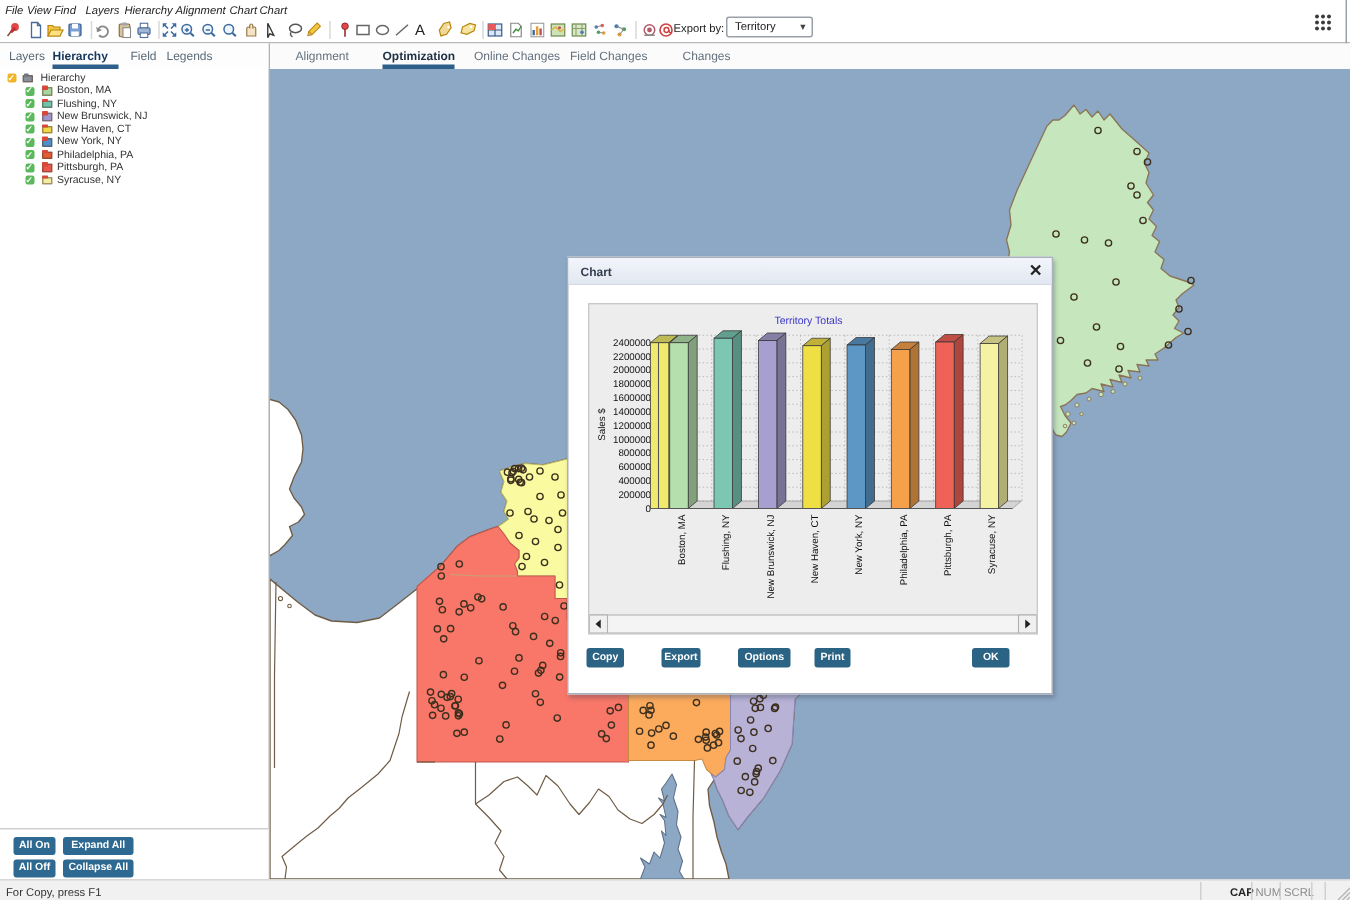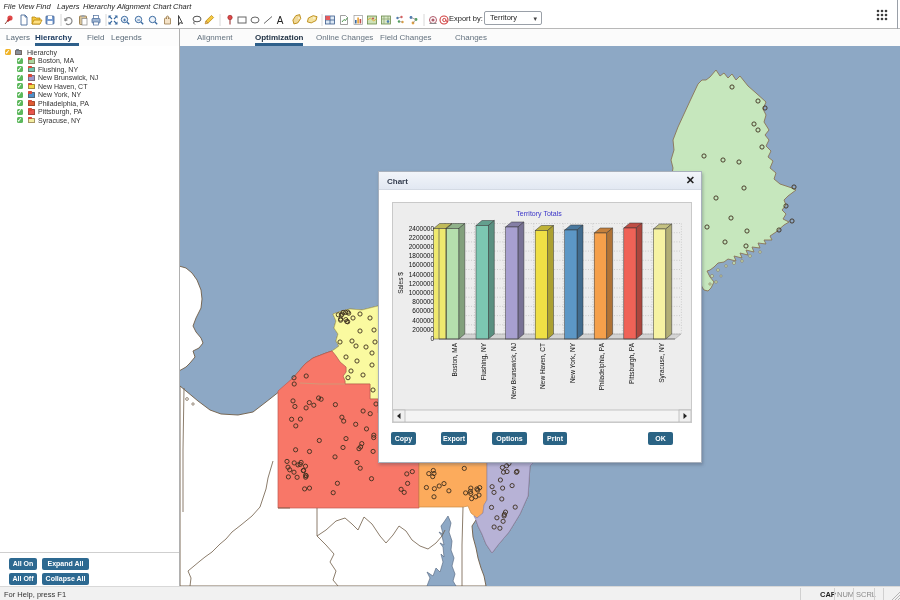--- a/index.html
+++ b/index.html
@@ -566,21 +566,21 @@
           <path d="M7.5,210 l-3.5,3 l3.5,3 z" fill="#222"></path>
           <path d="M290.5,210 l3.5,3 l-3.5,3 z" fill="#222"></path>
         </svg></div>
     <div class="dbtn" style="left:12px;top:260px;width:25px;">Copy</div>
     <div class="dbtn" style="left:62px;top:260px;width:26px;">Export</div>
     <div class="dbtn" style="left:113px;top:260px;width:35px;">Options</div>
     <div class="dbtn" style="left:164px;top:260px;width:24px;">Print</div>
     <div class="dbtn" style="left:269px;top:260px;width:25px;">OK</div>
   </div>
   <div id="statusbar">
-    <span class="help">For Help, press F1</span>
+    <span class="help">For Copy, press F1</span>
     <div class="spane" style="left:800px"></div>
     <span style="position:absolute;left:820px;top:3px;font-weight:bold;color:#222;">CAP</span>
     <div class="spane" style="left:834px"></div>
     <span style="position:absolute;left:837px;top:3px;color:#8a8a8a;">NUM</span>
     <div class="spane" style="left:853px"></div>
     <span style="position:absolute;left:856px;top:3px;color:#8a8a8a;">SCRL</span>
     <div class="spane" style="left:874px"></div>
     <div class="spane" style="left:883px"></div>
     <svg style="position:absolute;right:0;bottom:0" width="10" height="10">
         <g stroke="#b5b5b5" stroke-width="1">

